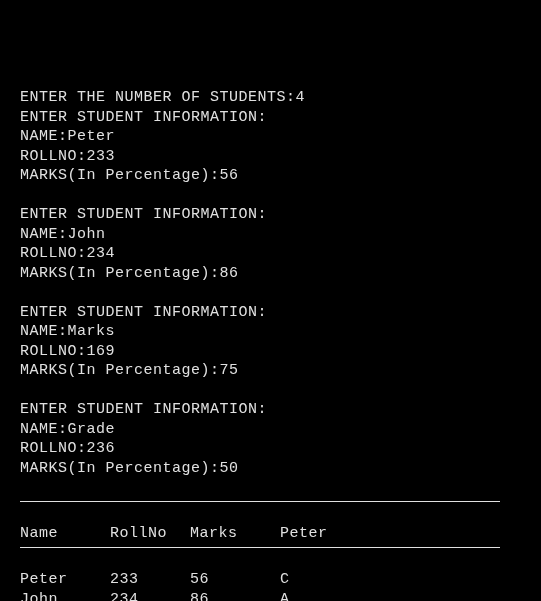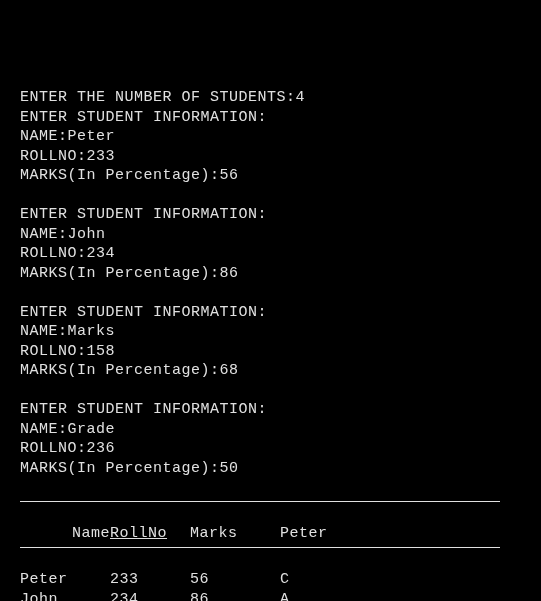--- a/index.html
+++ b/index.html
@@ -40,30 +40,30 @@
 <span>ROLLNO:</span><span>233</span>
 <span>MARKS(In Percentage):</span><span>56</span>
 
 <span>ENTER STUDENT INFORMATION:</span>
 <span>NAME:</span><span>John</span>
 <span>ROLLNO:</span><span>234</span>
 <span>MARKS(In Percentage):</span><span>86</span>
 
 <span>ENTER STUDENT INFORMATION:</span>
 <span>NAME:</span><span>Marks</span>
-<span>ROLLNO:</span><span>158</span>
-<span>MARKS(In Percentage):</span><span>68</span>
+<span>ROLLNO:</span><span>169</span>
+<span>MARKS(In Percentage):</span><span>75</span>
 
 <span>ENTER STUDENT INFORMATION:</span>
 <span>NAME:</span><span>Grade</span>
 <span>ROLLNO:</span><span>236</span>
 <span>MARKS(In Percentage):</span><span>50</span>
 
 <hr>
-<span><span style="display:inline-block;width:90px;text-align:right;">Name</span><span style="display:inline-block;width:80px;text-decoration:underline;">RollNo</span><span style="display:inline-block;width:90px;">Marks</span><span style="display:inline-block;width:70px;">Peter</span></span>
+<span><span style="display:inline-block;width:90px;">Name</span><span style="display:inline-block;width:80px;">RollNo</span><span style="display:inline-block;width:90px;">Marks</span><span style="display:inline-block;width:70px;">Peter</span></span>
 <hr>
 <span><span style="display:inline-block;width:90px;">Peter</span><span style="display:inline-block;width:80px;">233</span><span style="display:inline-block;width:90px;">56</span><span style="display:inline-block;width:70px;">C</span></span>
 <span><span style="display:inline-block;width:90px;">John</span><span style="display:inline-block;width:80px;">234</span><span style="display:inline-block;width:90px;">86</span><span style="display:inline-block;width:70px;">A</span></span>
 
 
 
 </div>
 
 
 

